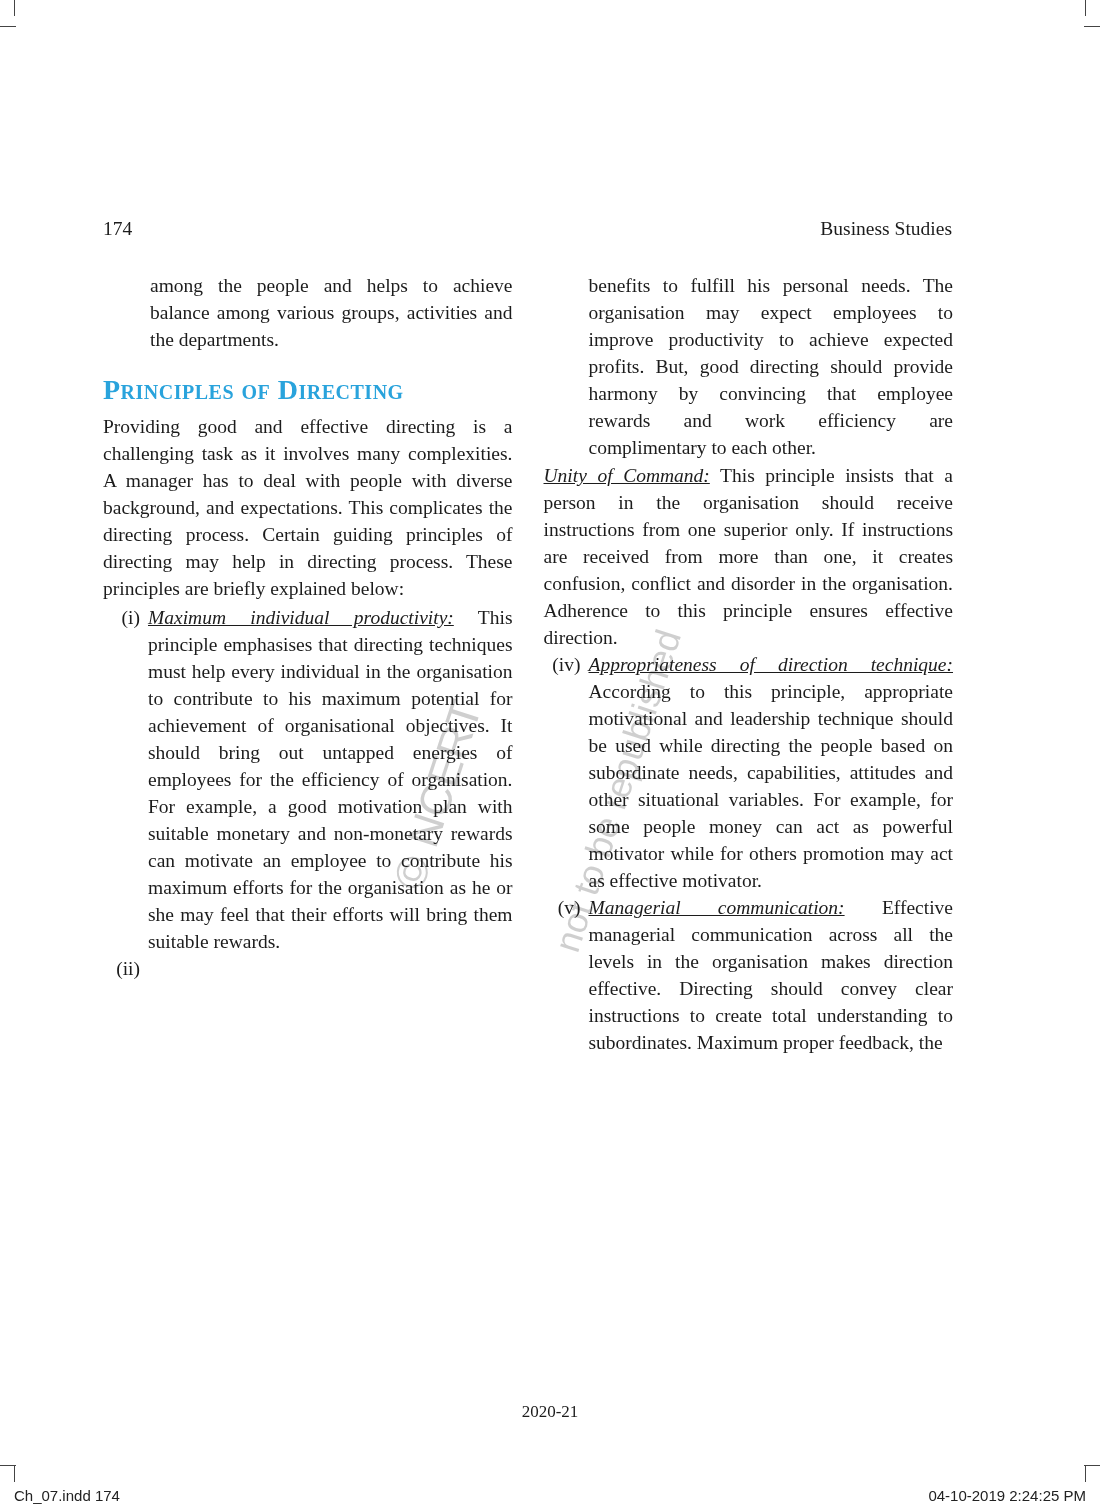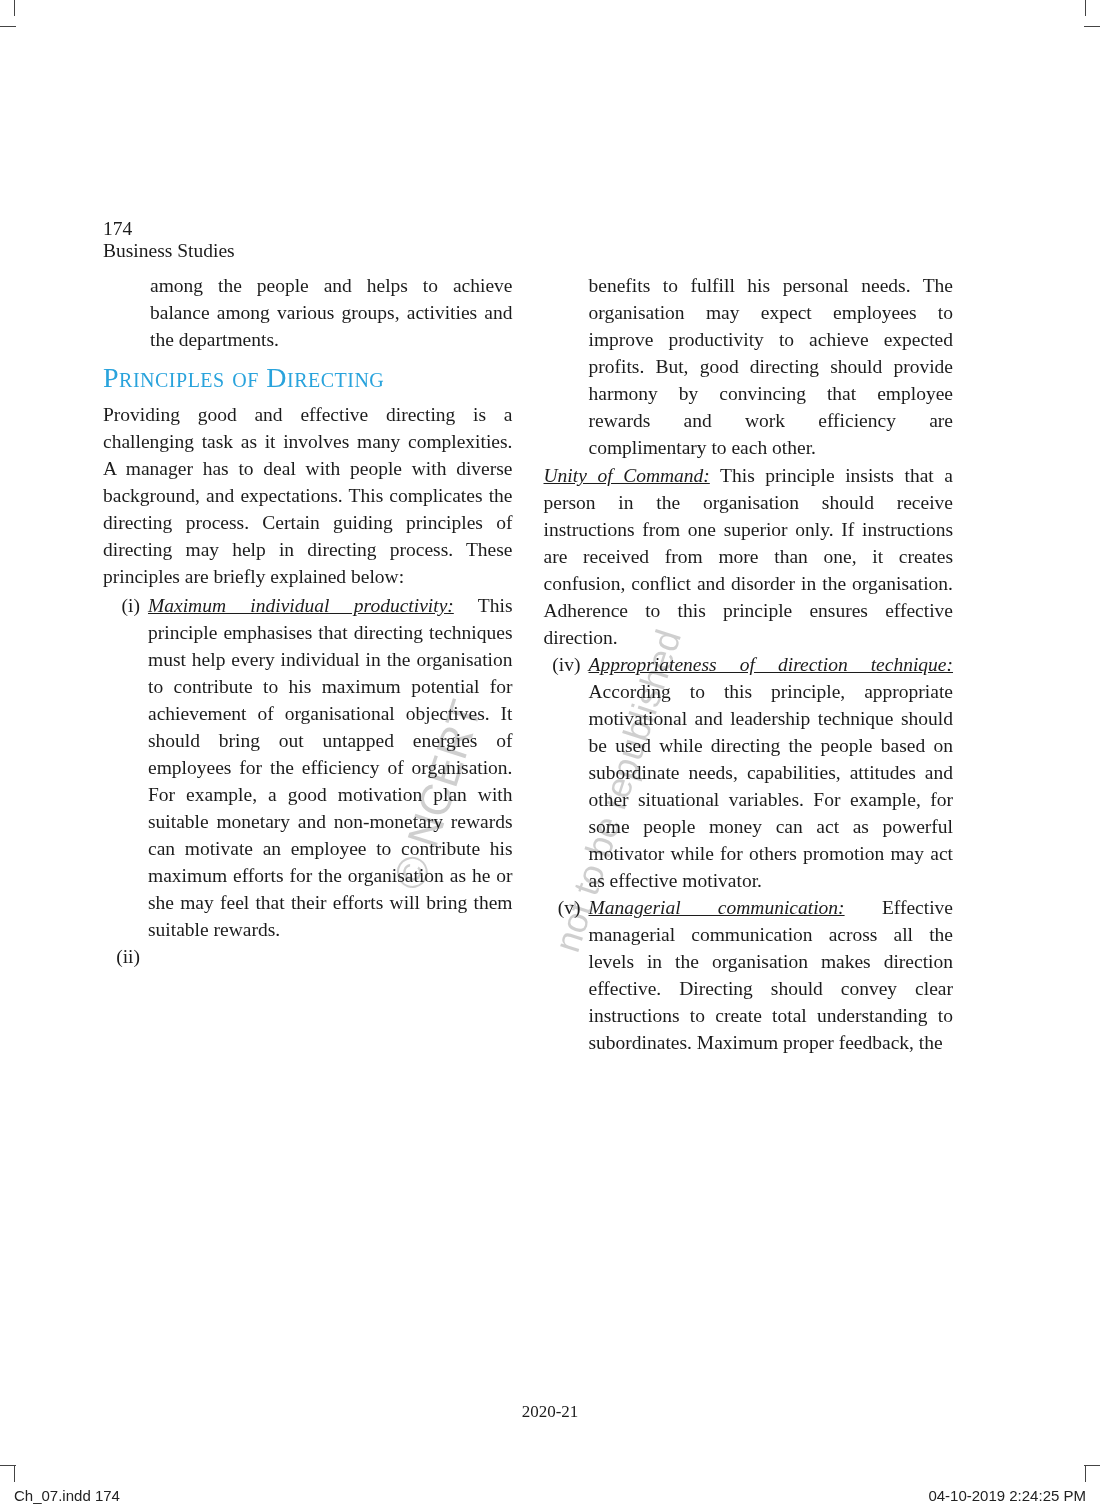--- a/index.html
+++ b/index.html
@@ -21,43 +21,42 @@
   .tl-v { left: 14px; top: 0; }     .tl-h { left: 0; top: 26px; }
   .tr-v { right: 14px; top: 0; }    .tr-h { right: 0; top: 26px; }
   .bl-v { left: 14px; bottom: 30px; }  .bl-h { left: 0; bottom: 46px; }
   .br-v { right: 14px; bottom: 30px; } .br-h { right: 0; bottom: 46px; }
 
   .header {
     position: absolute;
     left: 103px; right: 148px; top: 218px;
     display: flex; justify-content: space-between;
     font-size: 19.5px;
-    flex-direction: column;
   }
 
   .columns {
     position: absolute;
     left: 103px; top: 272px;
     width: 850px;
     display: flex;
     gap: 31px;
   }
   .col { width: 410px; font-size: 19.5px; line-height: 27px; text-align: justify; }
 
-  .cont-left { margin-left: 47px; margin-bottom: 8px; }
+  .cont-left { margin-left: 47px; margin-bottom: 0; }
   .cont-right { margin-left: 45px; margin-bottom: 1px; }
 
   h2.section-heading {
     font-variant: small-caps;
     letter-spacing: 0.5px;
     color: #29a3dc;
     font-size: 28px;
-    font-weight: normal;
+    font-weight: bold;
     line-height: 34px;
-    margin-top: 0;
+    margin-top: 20px;
     margin-bottom: 6px;
     text-align: left;
   }
 
   .body-par { margin-bottom: 2px; }
 
   .list-item { display: flex; }
   .item-label {
     flex: 0 0 45px;
     text-align: right;

